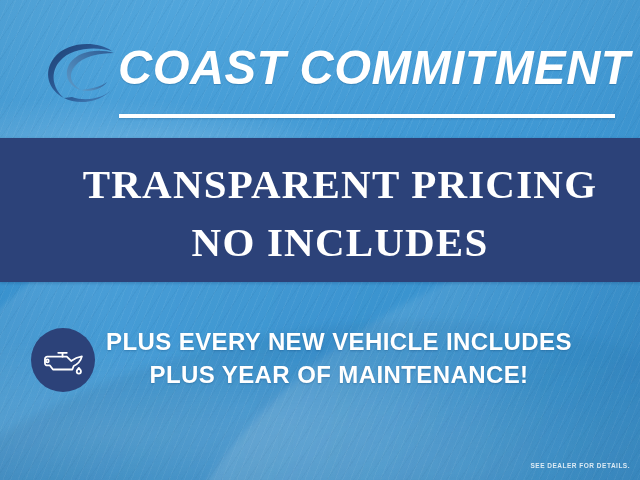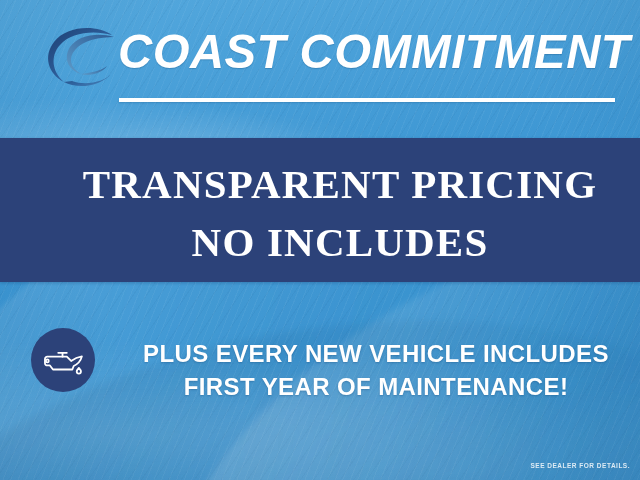--- a/index.html
+++ b/index.html
@@ -112,21 +112,21 @@
   .vignette {
     position: absolute;
     inset: 0;
     background: radial-gradient(ellipse at 50% 40%, rgba(0,0,0,0) 55%, rgba(10,55,95,0.10) 100%);
   }
 
   
   .header {
     position: absolute;
     left: 0;
-    top: 0;
+    top: 16px;
     width: 520px;
     height: 138px;
     text-align: center;
   }
   .logo-mark {
     position: absolute;
     left: 36px;
     top: 22px;
     width: 82px;
     height: 70px;
@@ -198,31 +198,30 @@
     height: 64px;
     border-radius: 50%;
     background: #2c4279;
     display: flex;
     align-items: center;
     justify-content: center;
   }
   .promo-text {
     position: absolute;
     left: 104px;
-    top: 12px;
+    top: 0;
     width: 470px;
     text-align: center;
     color: #ffffff;
     font-family: "Liberation Sans", sans-serif;
     font-weight: bold;
     font-size: 24px;
     line-height: 33px;
     letter-spacing: 0.4px;
     text-shadow: 0 1px 2px rgba(12,60,105,0.30);
-    margin-left: 37px;
   }
   .promo-text div { white-space: nowrap; }
 
   
   .disclaimer {
     position: absolute;
     right: 10px;
     bottom: 11px;
     color: rgba(255,255,255,0.82);
     font-family: "Liberation Sans", sans-serif;
@@ -296,19 +295,19 @@
           <circle cx="5.6" cy="17.4" r="1.5"></circle>
 
           <path d="M38.6 24.8 c0 0 -2.2 2.4 -2.2 3.7 a2.2 2.2 0 0 0 4.4 0
                    c0 -1.3 -2.2 -3.7 -2.2 -3.7 Z"></path>
         </g>
       </svg>
     </div>
 
     <div class="promo-text">
       <div>PLUS EVERY NEW VEHICLE INCLUDES</div>
-      <div>FIRST YEAR OF MAINTENANCE!</div>
+      <div>PLUS YEAR OF MAINTENANCE!</div>
     </div>
   </div>
 
   <div class="disclaimer">SEE DEALER FOR DETAILS.</div>
 
 </div>
 
 </body></html>

